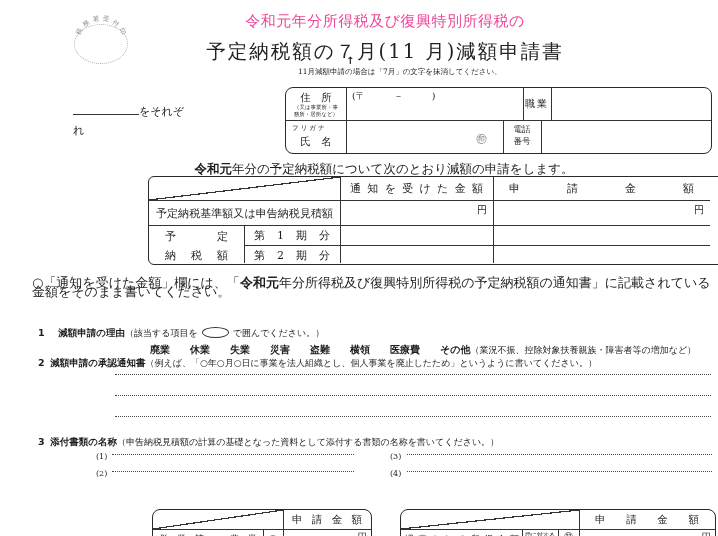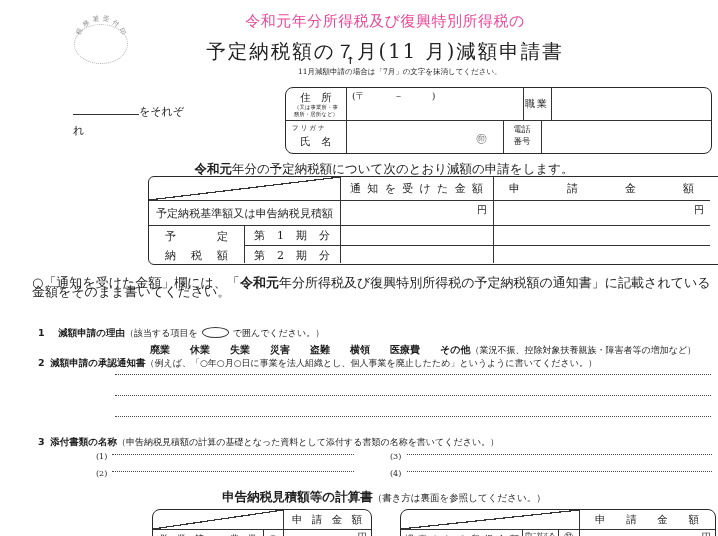--- a/index.html
+++ b/index.html
@@ -130,23 +130,20 @@
   </div>
   <div class="abs" style="left:96px;top:452px;font-size:8px;">(1)</div>
   <div class="dotline" style="left:112px;top:454px;width:242px;border-bottom-width:1.3px;"></div>
   <div class="abs" style="left:390px;top:452px;font-size:8px;">(3)</div>
   <div class="dotline" style="left:407px;top:454px;width:305px;border-bottom-width:1.3px;"></div>
   <div class="abs" style="left:96px;top:469px;font-size:8px;">(2)</div>
   <div class="dotline" style="left:112px;top:471px;width:242px;border-bottom-width:1.3px;"></div>
   <div class="abs" style="left:390px;top:469px;font-size:8px;">(4)</div>
   <div class="dotline" style="left:407px;top:471px;width:305px;border-bottom-width:1.3px;"></div>
 
-  <div class="abs ctr" style="left:124px;top:486px;width:520px;">
-    <span class="gb" style="font-size:12.5px;">申告納税見積額等の計算書</span><span style="font-size:9.5px;">（書き方は裏面を参照してください。）</span>
-  </div>
 
   <div class="box" style="left:152px;top:509px;width:220px;height:60px;border-radius:8px 8px 0 0;">
     <div class="diag" style="left:0;top:0;width:130px;height:19px;"></div>
     <div class="hl" style="left:0;top:19px;width:218px;"></div>
     <div class="vl" style="left:130px;top:0;height:57px;"></div>
     <div class="vl" style="left:110px;top:19px;height:38px;"></div>
     <div class="abs just" style="left:130px;top:3px;width:88px;font-size:10.5px;padding:0 9px;">申請金額</div>
     <div class="abs just" style="left:3px;top:23px;width:104px;font-size:9.5px;padding:0 3px;">営業等・農業</div>
     <div class="abs ctr" style="left:110px;top:23px;width:20px;font-size:9.5px;">①</div>
     <div class="abs unit" style="left:130px;top:21px;width:88px;font-size:9.5px;padding-right:4px;">円</div>

